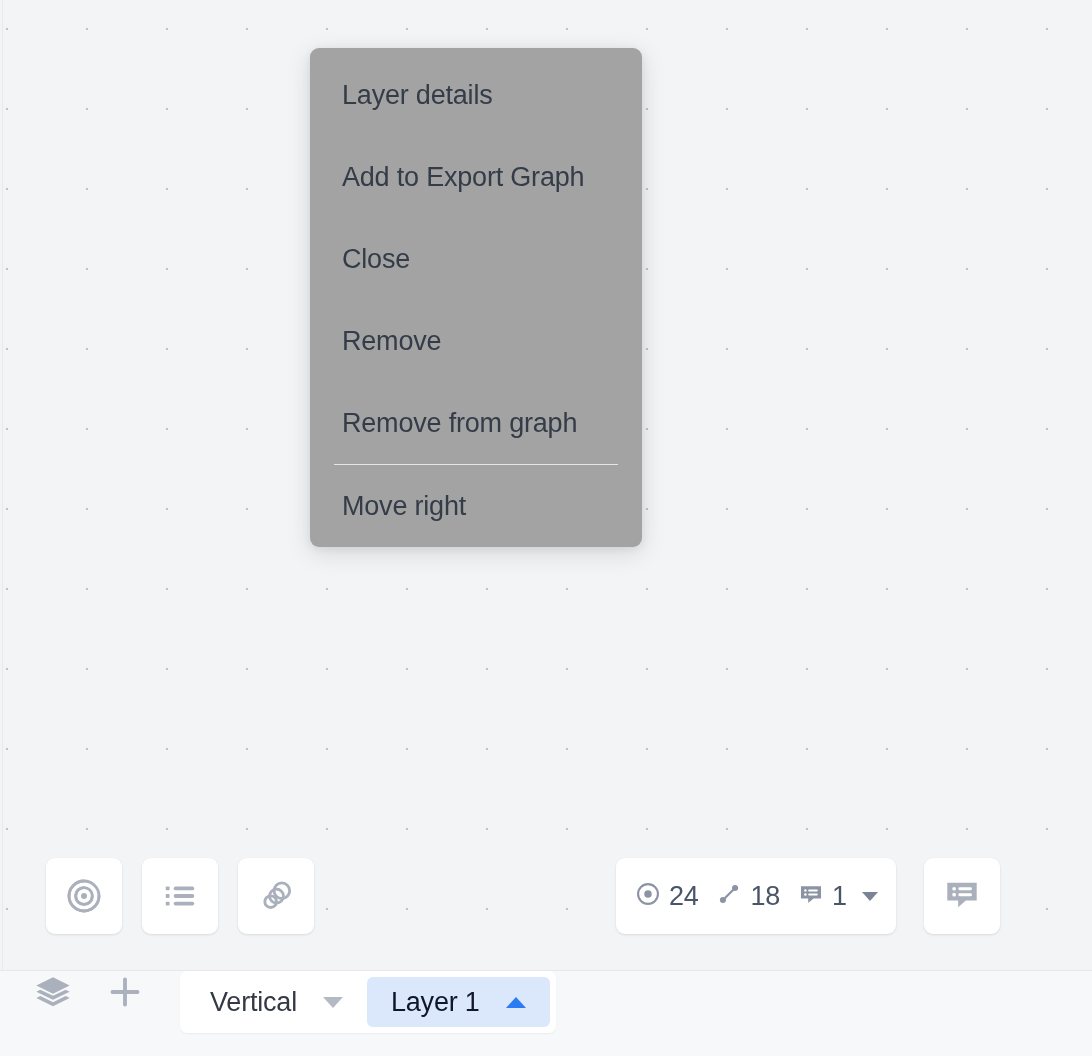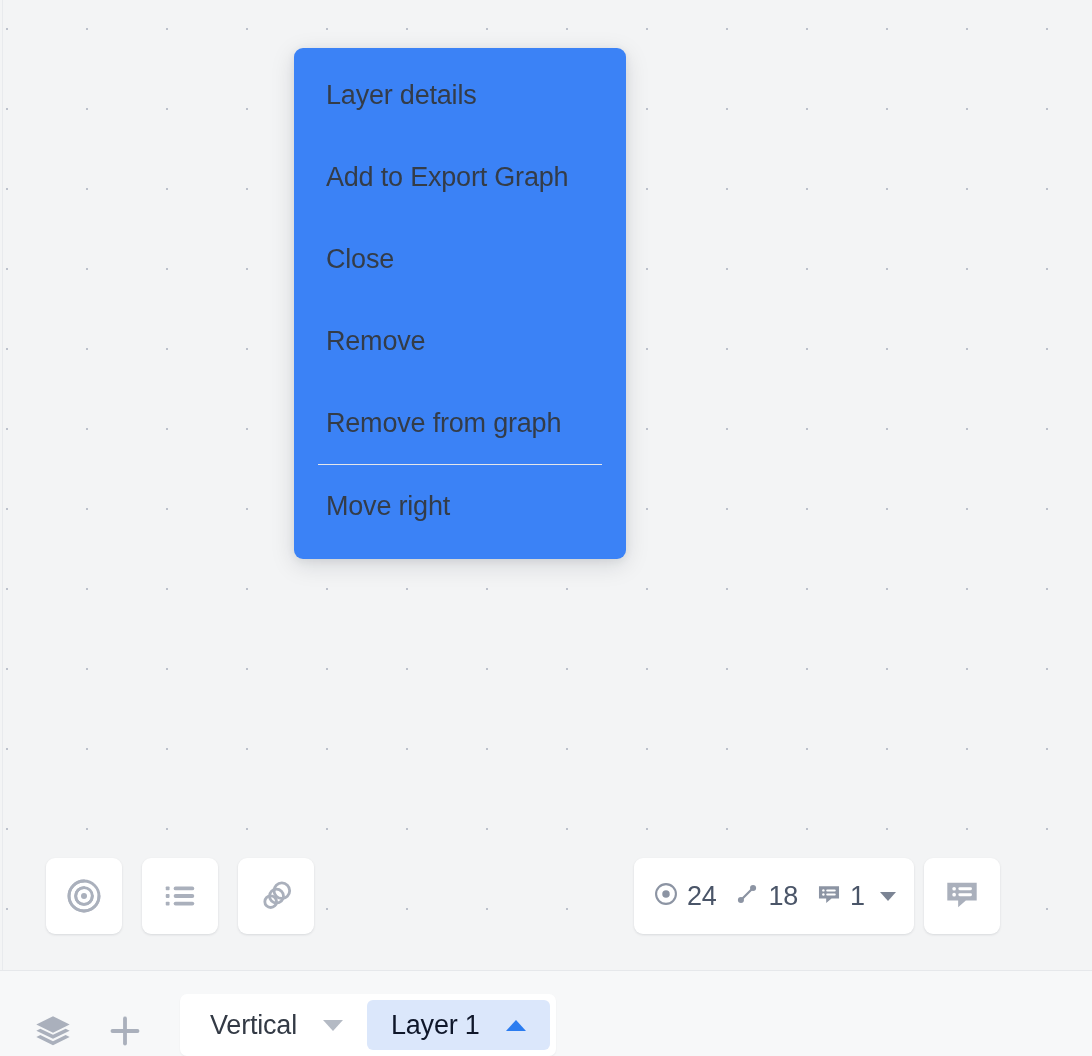--- a/index.html
+++ b/index.html
@@ -58,21 +58,21 @@
     align-items: center;
     justify-content: center;
     box-shadow: 0 1px 3px rgba(16,24,40,0.08), 0 1px 2px rgba(16,24,40,0.04);
     cursor: pointer;
   }
   .tool-btn svg { display: block; }
 
   
   #stats-pill {
     position: absolute;
-    left: 634px;
+    left: 616px;
     top: 858px;
     height: 76px;
     background: #ffffff;
     border-radius: 9px;
     display: flex;
     align-items: center;
     padding: 0 18px;
     gap: 7px;
     box-shadow: 0 1px 3px rgba(16,24,40,0.08), 0 1px 2px rgba(16,24,40,0.04);
     cursor: pointer;
@@ -117,21 +117,21 @@
   
   #layer-bar {
     position: absolute;
     left: 0;
     bottom: 0;
     width: 1092px;
     height: 86px;
     background: #f7f8f9;
     border-top: 1px solid #e6e8eb;
     display: flex;
-    align-items: flex-end;
+    align-items: flex-start;
     padding-left: 30px;
     gap: 26px;
   }
   #layers-icon-btn, #add-layer-btn {
     width: 46px; height: 46px;
     display: flex; align-items: center; justify-content: center;
     cursor: pointer;
   }
 
   #layer-tabs {
@@ -170,27 +170,27 @@
   .caret-up {
     width: 0; height: 0;
     border-left: 10px solid transparent;
     border-right: 10px solid transparent;
     border-bottom: 11px solid #2b7cf0;
   }
 
   
   #context-menu {
     position: absolute;
-    left: 294px;
+    left: 310px;
     top: 48px;
     width: 332px;
-    background: #3b82f6;
+    background: #a3a3a3;
     border-radius: 9px;
     box-shadow: 0 6px 24px rgba(16,24,40,0.13), 0 2px 8px rgba(16,24,40,0.07);
-    padding: 6px 0 12px 0;
+    padding: 6px 0 0 0;
     overflow: hidden;
     z-index: 20;
   }
   .menu-item {
     height: 82px;
     display: flex;
     align-items: center;
     padding-left: 32px;
     font-size: 27px;
     color: #343c48;

